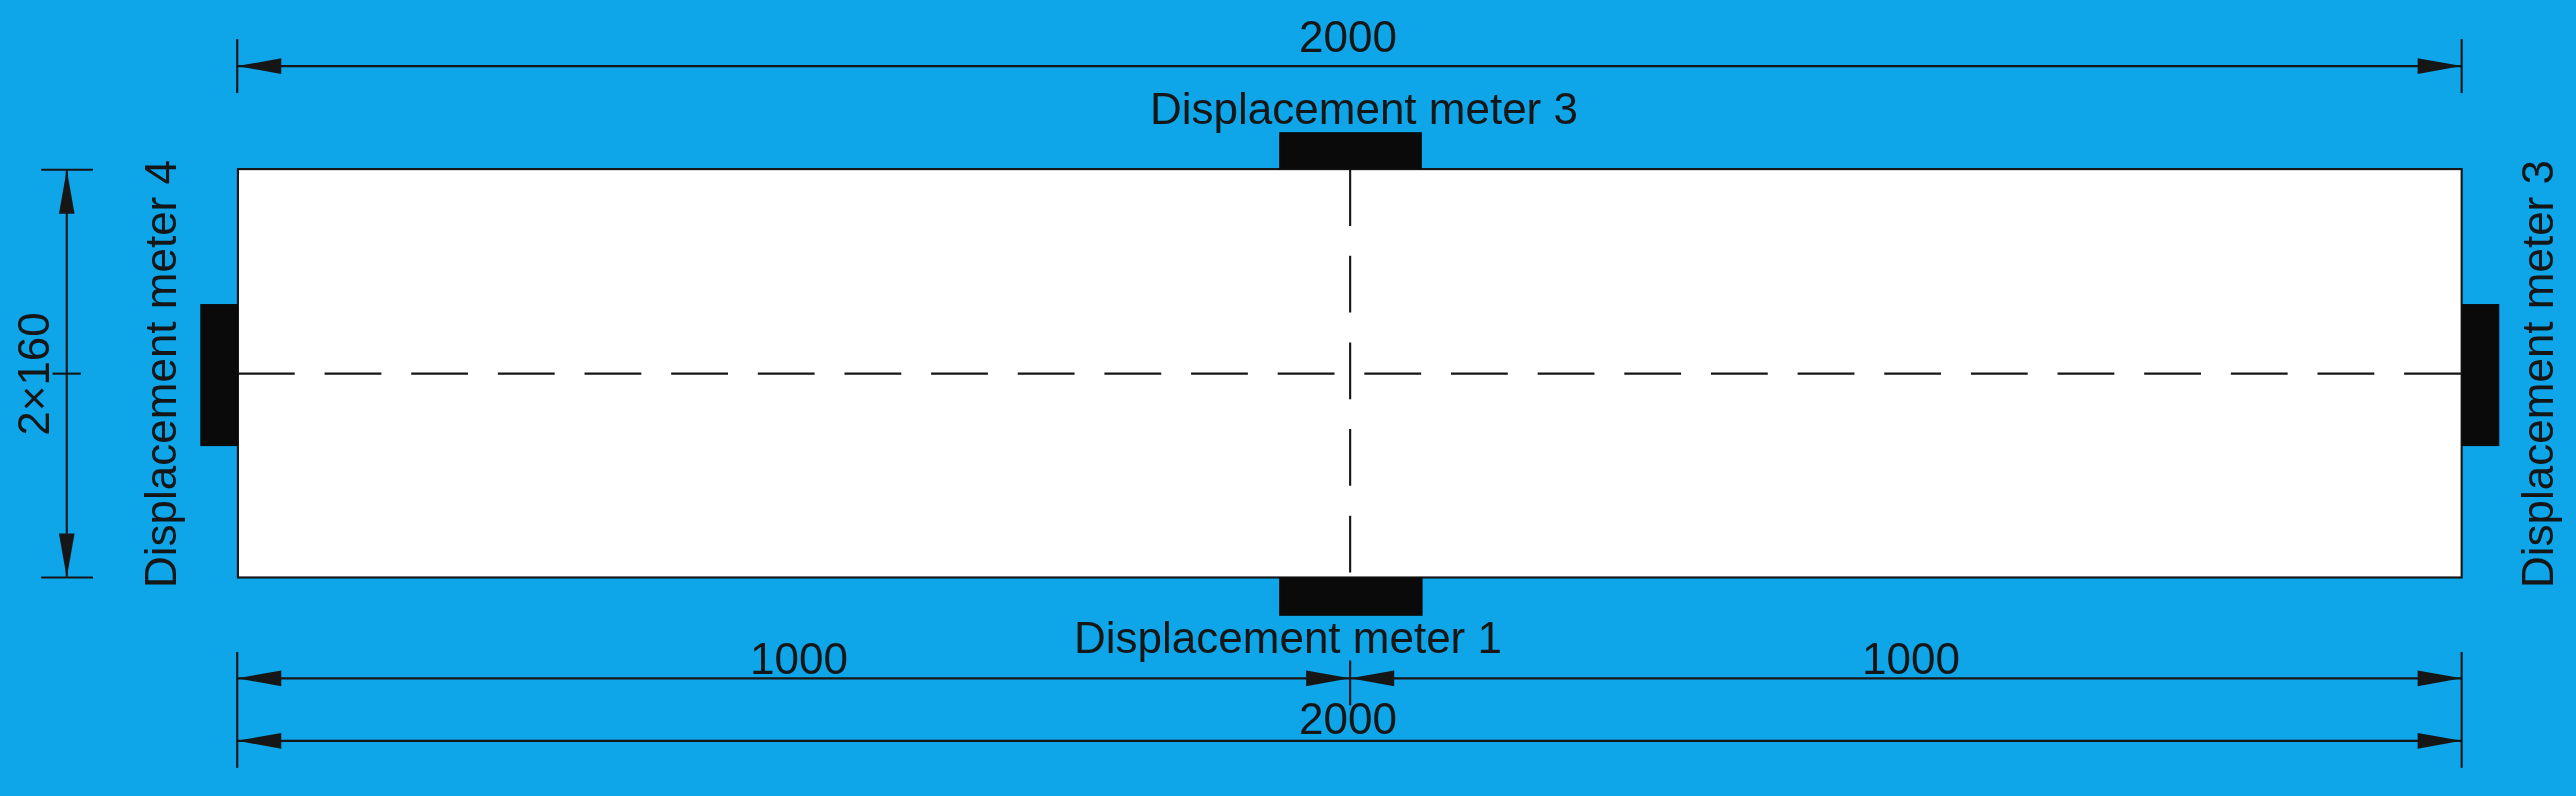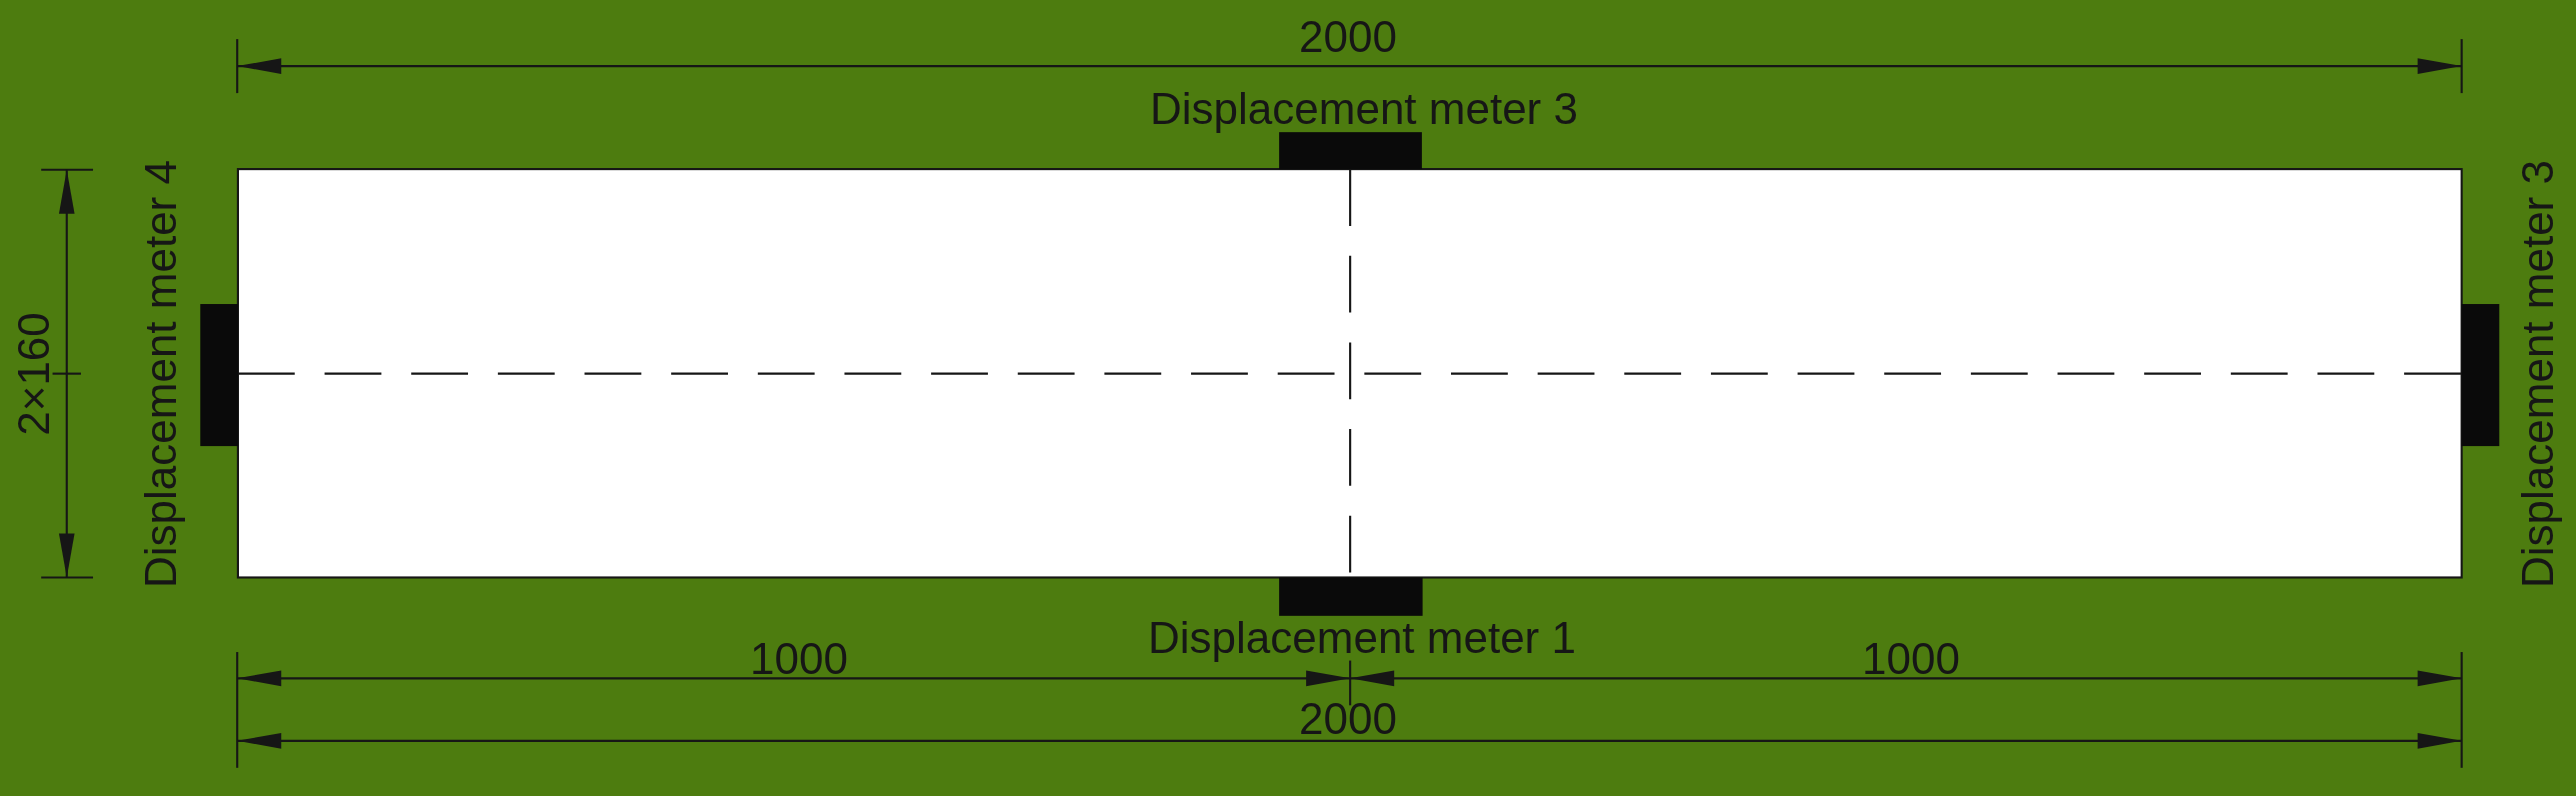--- a/index.html
+++ b/index.html
@@ -1,20 +1,20 @@
 <!DOCTYPE html>
 <html style="font-size:11.4px"><head>
 <meta charset="utf-8">
 <style>
   html, body { margin: 0; padding: 0; background: #ffffff; }
   .stage {
     position: relative;
     width: 2576px;
     height: 797px;
-    background: #4d7c0f;
+    background: #0ea5e9;
     font-family: "Liberation Sans", sans-serif;
     color: #161616;
     overflow: hidden;
   }
   .stage svg { position: absolute; left: 0; top: 0; }
   .lbl {
     position: absolute;
     white-space: nowrap;
     font-size: 44px;
     line-height: 1;
@@ -72,21 +72,21 @@
       <line x1="94" y1="239" x2="94" y2="813" stroke="#161616" stroke-width="3"></line>
       <polygon points="94,239 83,301 105,301" fill="#161616"></polygon>
       <polygon points="94,813 83,751 105,751" fill="#161616"></polygon>
     </g>
   </svg>
 
   <div class="lbl" style="left:1348px; top:37px;">2000</div>
 
   <div class="lbl" style="left:1364px; top:109px;">Displacement meter 3</div>
 
-  <div class="lbl" style="left:1362px; top:638px;">Displacement meter 1</div>
+  <div class="lbl" style="left:1288px; top:638px;">Displacement meter 1</div>
 
   <div class="lbl" style="left:799px; top:659px;">1000</div>
 
   <div class="lbl" style="left:1911px; top:659px;">1000</div>
 
   <div class="lbl" style="left:1348px; top:719px;">2000</div>
 
   <div class="lbl rot" style="left:34px; top:374px;">2×160</div>
 
   <div class="lbl rot" style="left:161px; top:374px;">Displacement meter 4</div>

